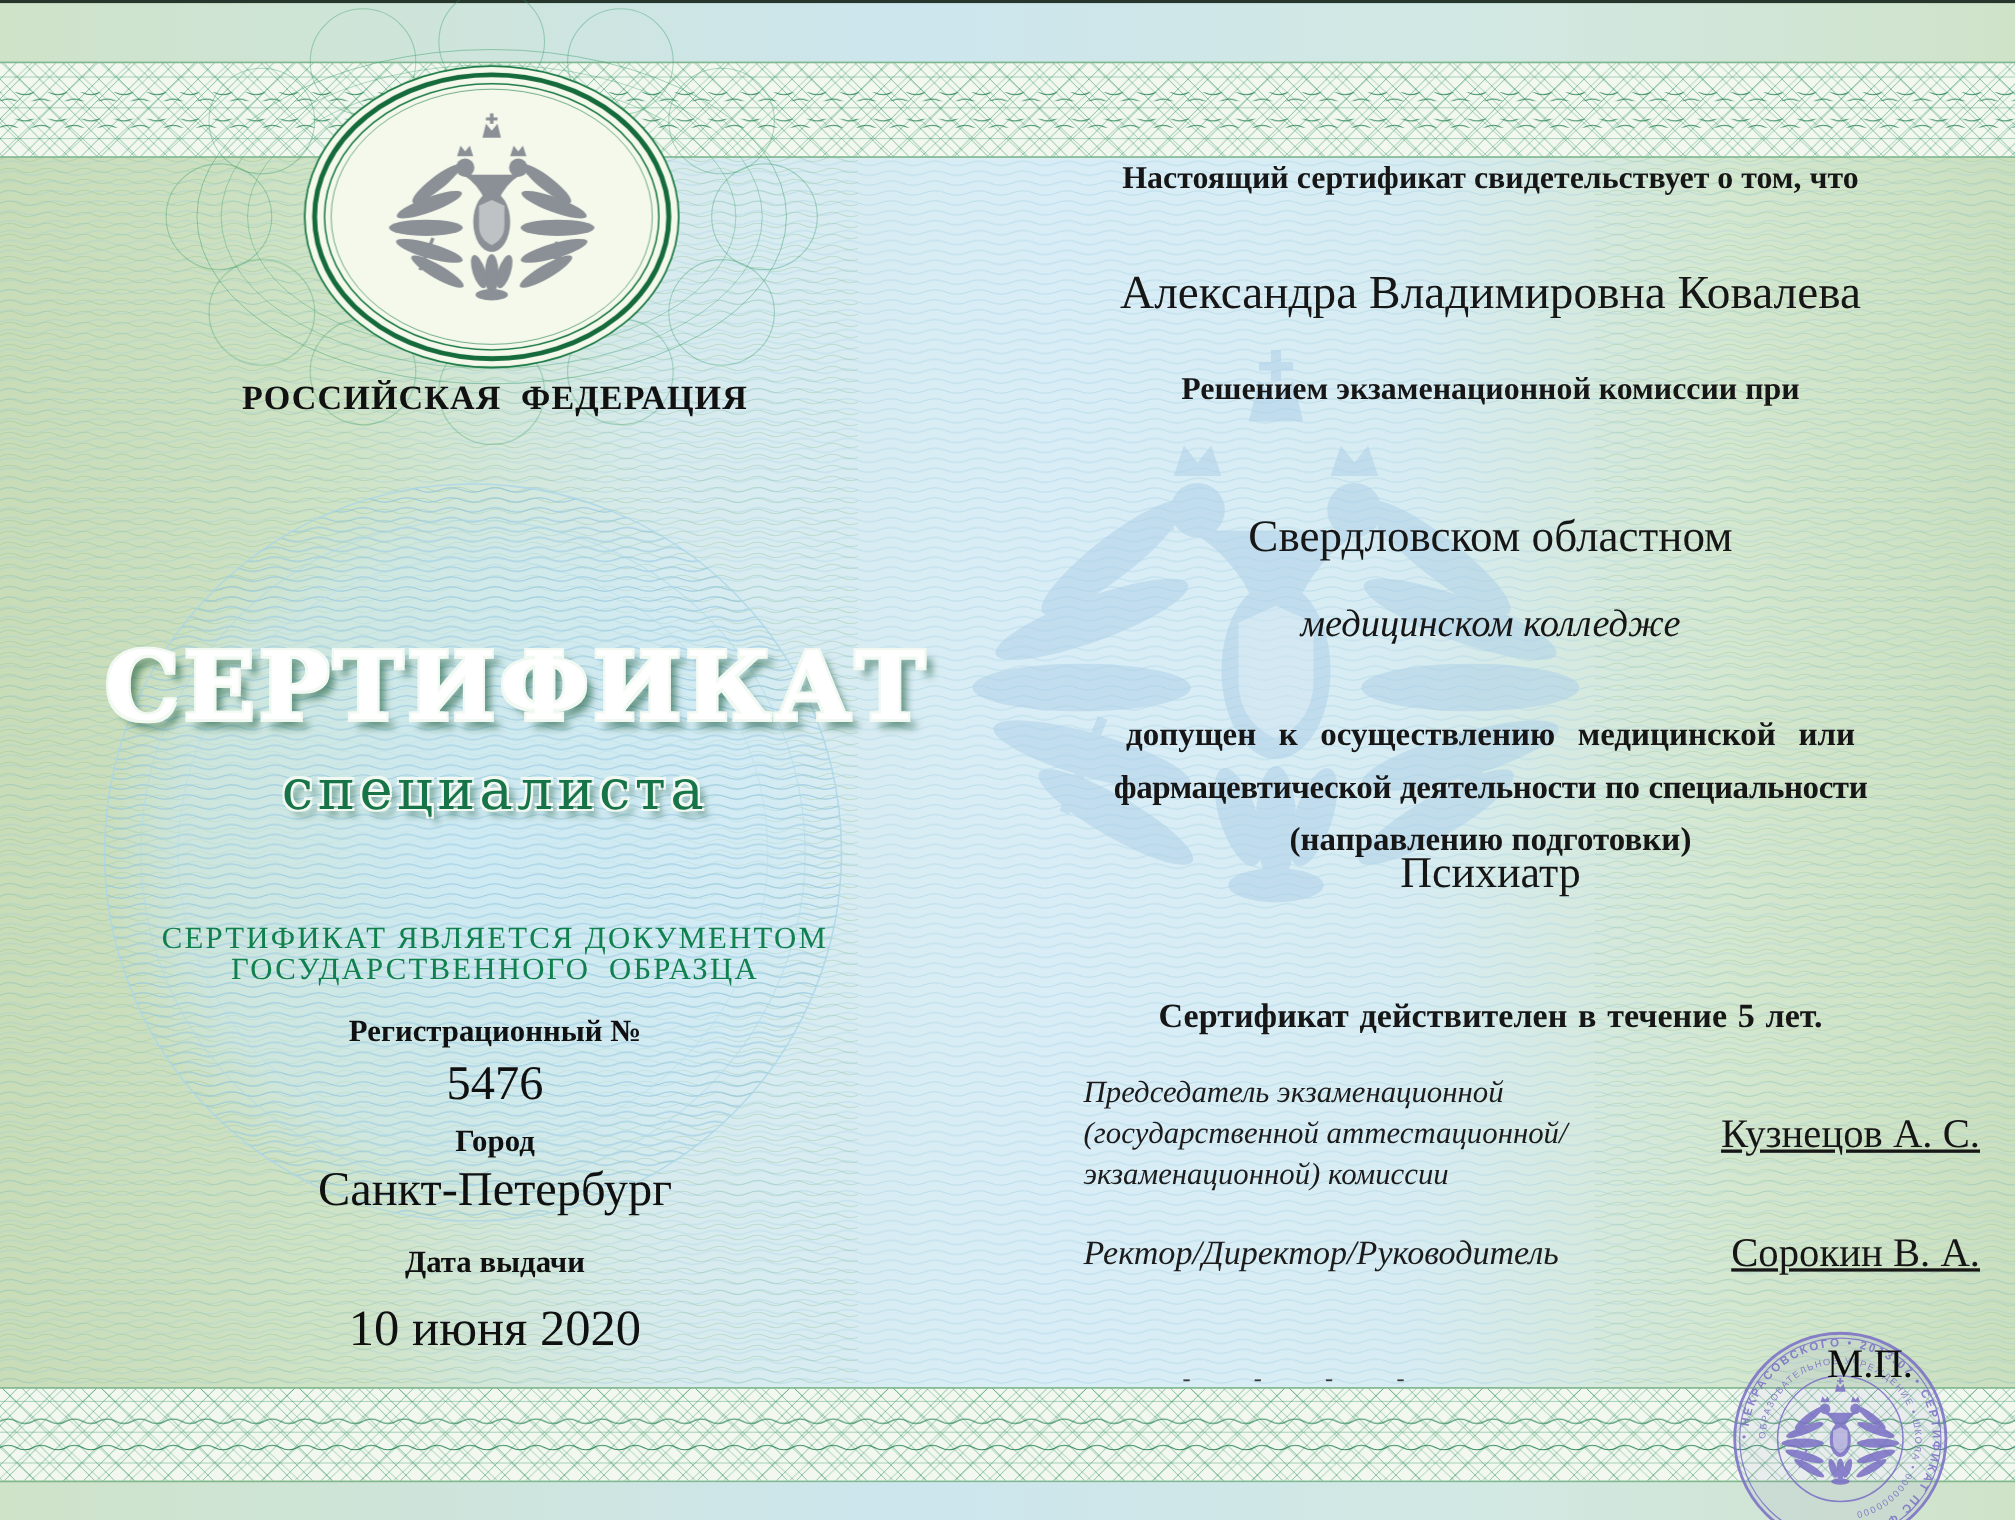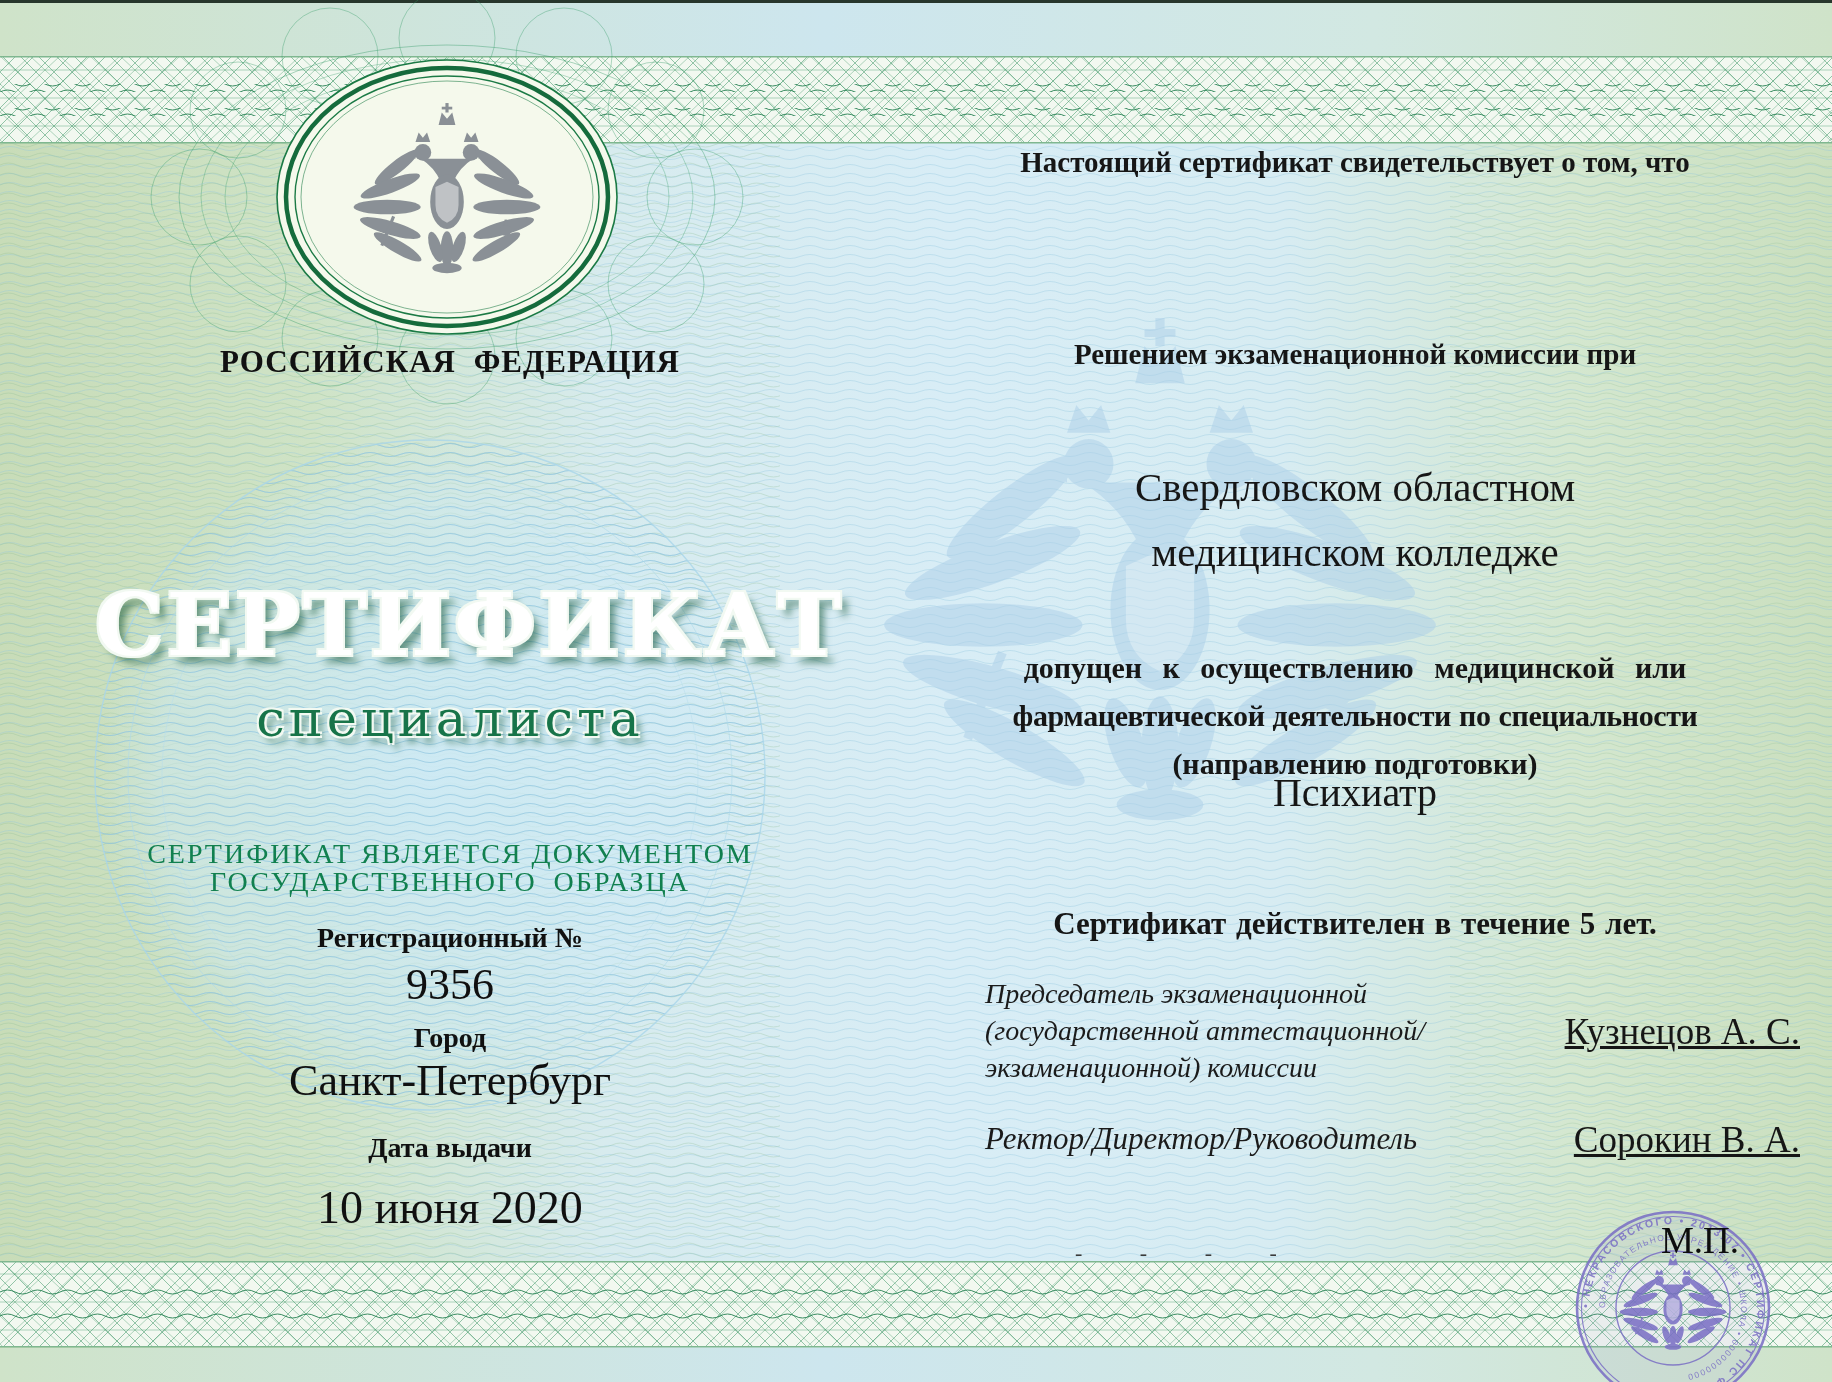--- a/index.html
+++ b/index.html
@@ -35,21 +35,21 @@
   .reg-label{top:922px;}
   .reg-num{top:960px;}
   .city-label{top:1022px;}
   .city-val{top:1056px;}
   .date-label{top:1132px;}
   .date-val{top:1182px;font-size:46px;}
   .intro{top:146px;font-size:29px;font-weight:bold;}
   .holder{top:242px;font-size:43px;}
   .decision{top:338px;font-size:29px;font-weight:bold;}
   .inst1{top:464px;font-size:41px;}
-  .inst2{top:529px;font-size:41px;}
+  .inst2{top:547px;font-size:35px;font-style:italic;}
   .adm{top:644px;font-size:30px;font-weight:bold;line-height:1.6;}
   .adm .ws1{word-spacing:13px;}
   .adm .ws2{word-spacing:1px;letter-spacing:-0.4px;}
   .spec{top:770px;font-size:40px;}
   .validity{top:906px;font-size:31px;font-weight:bold;word-spacing:2px;}
   .sigrow{position:absolute;left:985px;width:815px;z-index:2;display:flex;justify-content:space-between;align-items:center;}
   .sig1{top:945px;margin-top:31px;}
   .sig2{top:1118px;}
   .sig-label{font-style:italic;font-size:28px;text-align:left;line-height:1.32;color:#1b1b1b;white-space:nowrap;}
   .sig-label.single{font-size:31px;}
@@ -213,27 +213,28 @@
       <use href="#eagle" transform="translate(1673,1312) scale(0.6)" fill="#7b70c5"></use>
     </g>
   </svg>
 
   <div class="t lcol country">РОССИЙСКАЯ ФЕДЕРАЦИЯ</div>
   <div class="t lcol title-main">СЕРТИФИКАТ</div>
   <div class="t lcol title-sub">специалиста</div>
   <div class="t lcol doc-line doc1">СЕРТИФИКАТ ЯВЛЯЕТСЯ ДОКУМЕНТОМ</div>
   <div class="t lcol doc-line doc2">ГОСУДАРСТВЕННОГО ОБРАЗЦА</div>
   <div class="t lcol small-label reg-label">Регистрационный №</div>
-  <div class="t lcol value reg-num">9356</div>
+  <div class="t lcol value reg-num">5476</div>
   <div class="t lcol small-label city-label">Город</div>
   <div class="t lcol value city-val">Санкт-Петербург</div>
   <div class="t lcol small-label date-label">Дата выдачи</div>
   <div class="t lcol value date-val">10 июня 2020</div>
 
   <div class="t rcol intro">Настоящий сертификат свидетельствует о том, что</div>
+  <div class="t rcol holder">Александра Владимировна Ковалева</div>
   <div class="t rcol decision">Решением экзаменационной комиссии при</div>
   <div class="t rcol inst1">Свердловском областном</div>
   <div class="t rcol inst2">медицинском колледже</div>
   <div class="t rcol adm">
     <div class="ws1">допущен к осуществлению медицинской или</div>
     <div class="ws2">фармацевтической деятельности по специальности</div>
     <div>(направлению подготовки)</div>
   </div>
   <div class="t rcol spec">Психиатр</div>
   <div class="t rcol validity">Сертификат действителен в течение 5 лет.</div>

